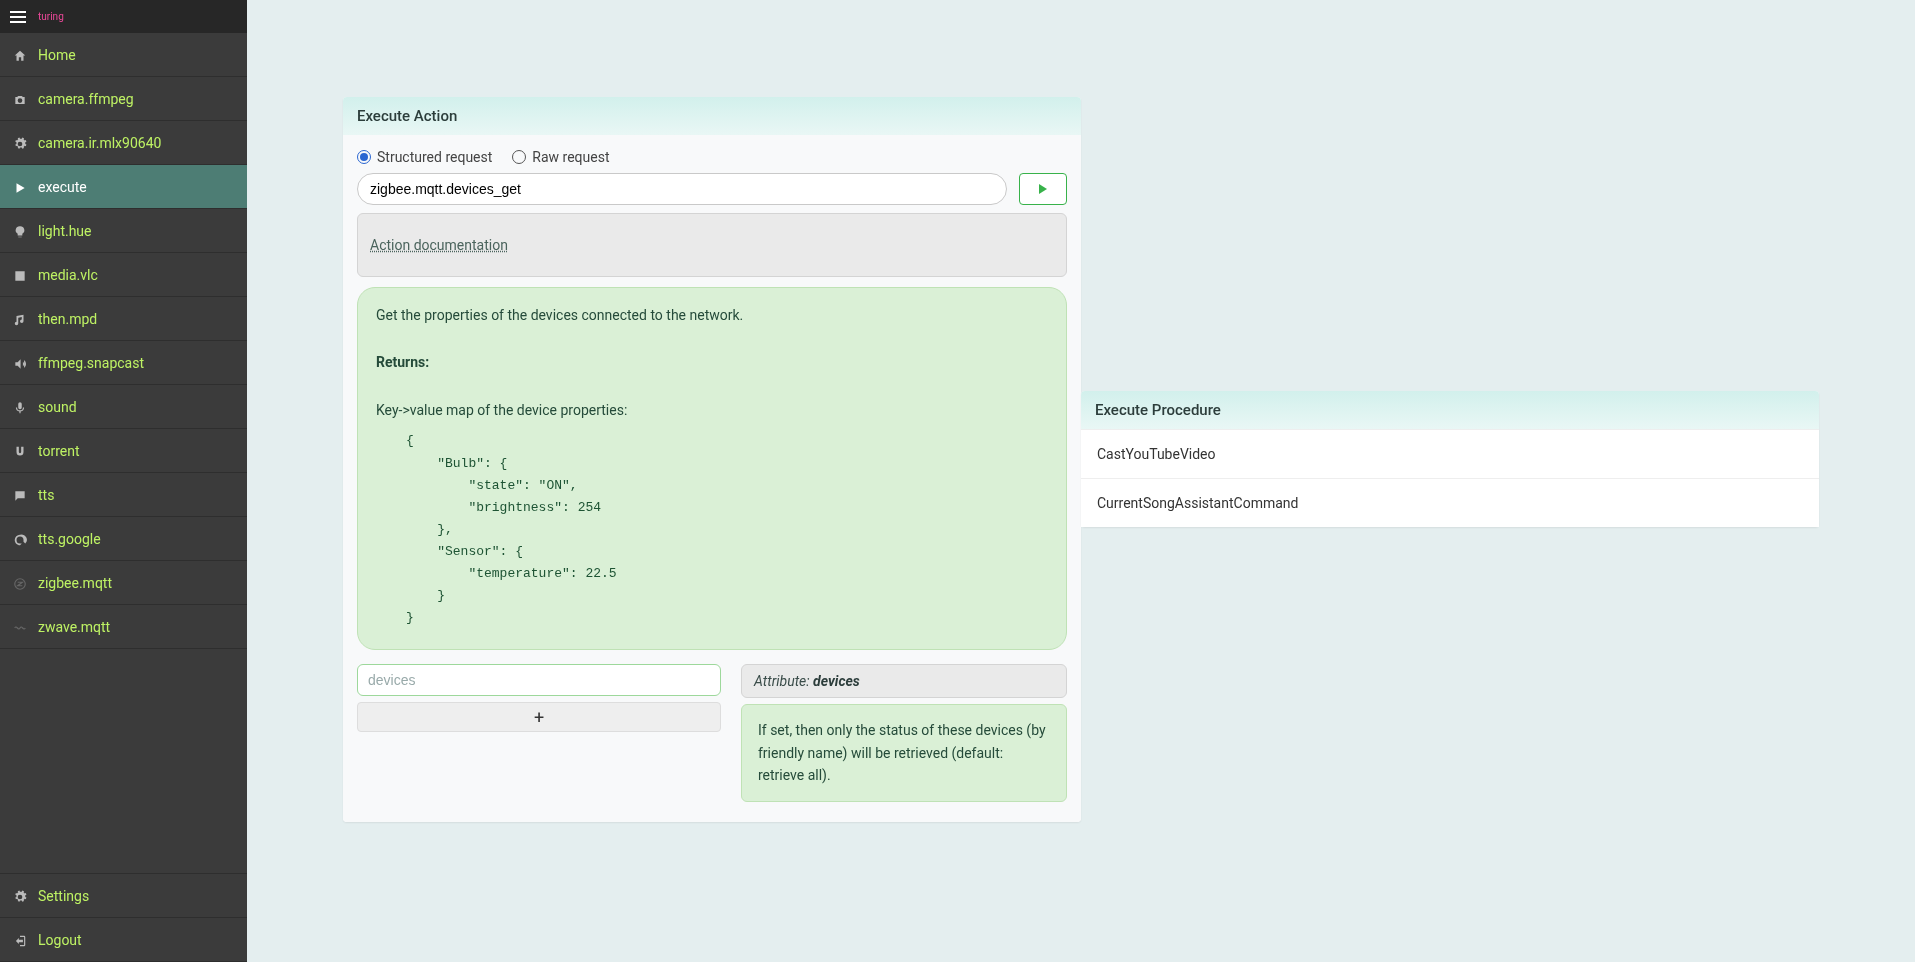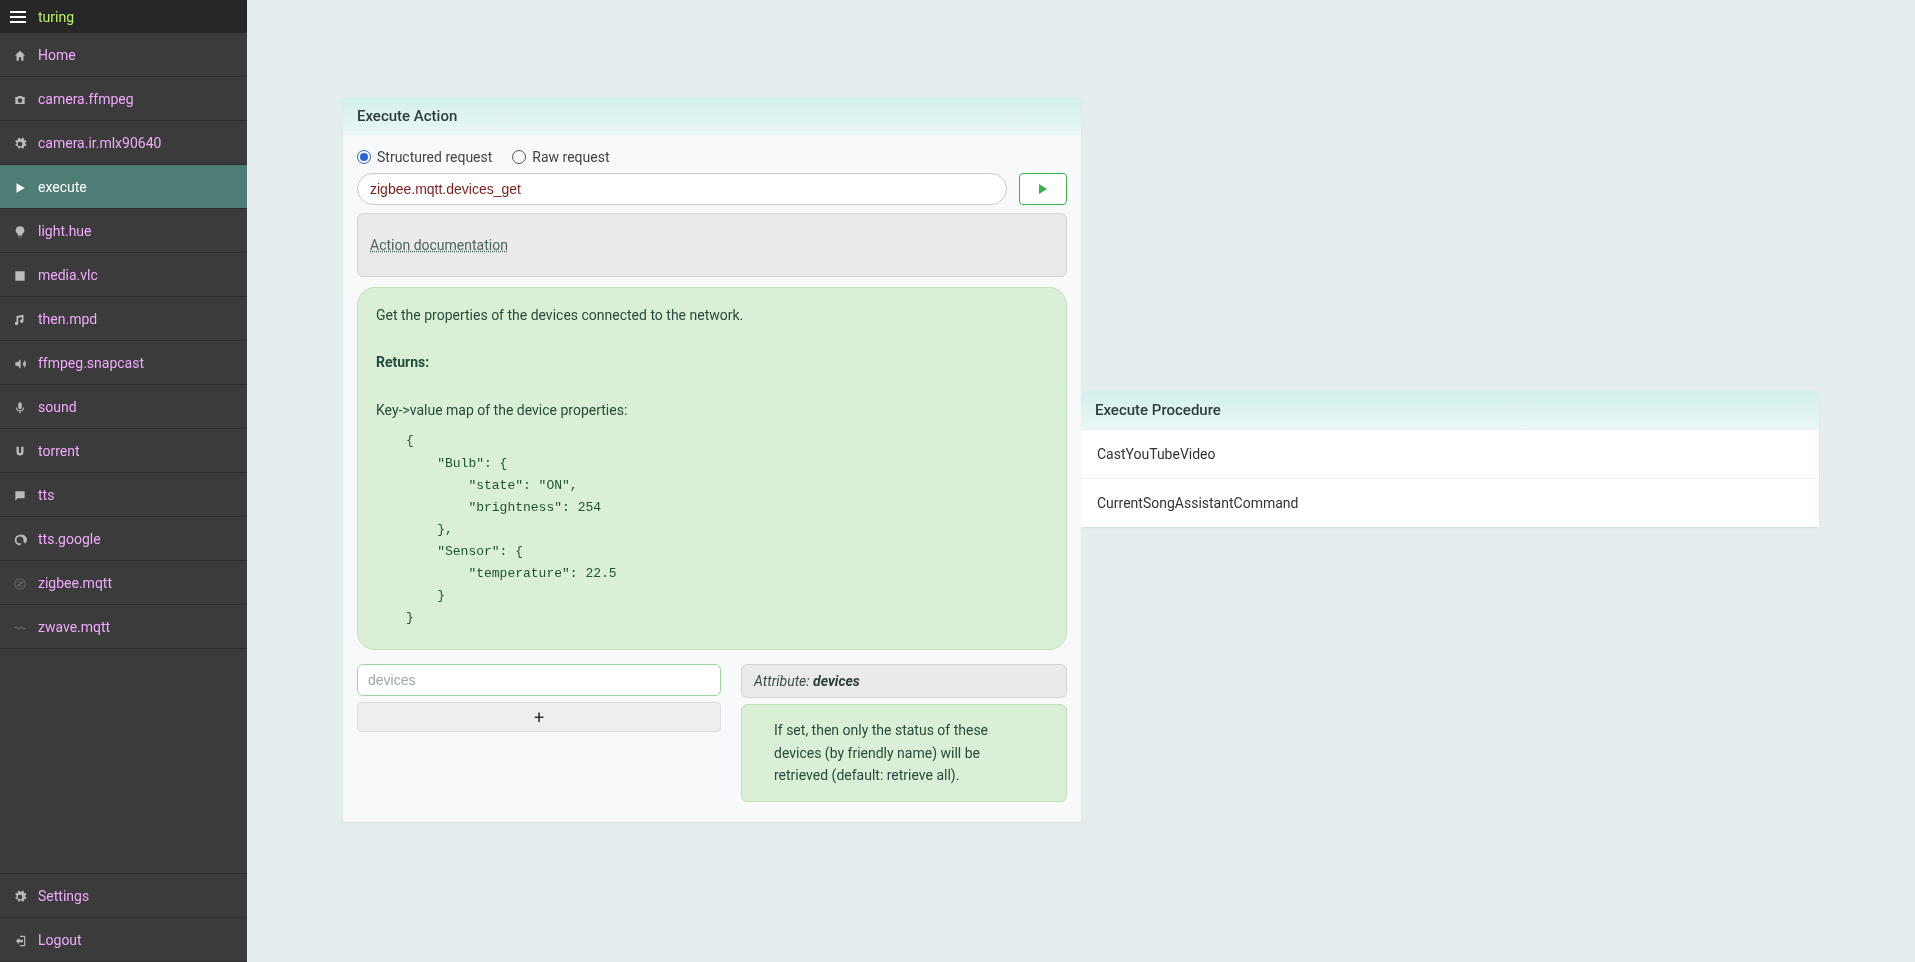--- a/index.html
+++ b/index.html
@@ -24,39 +24,39 @@
     height: 100%;
     overflow-y: auto;
   }
   .sidebar-header {
     background: #272727;
     height: 33px;
     display: flex;
     align-items: center;
     padding: 0 10px;
     gap: 12px;
-    color: #bef264;
-    font-size: 14px;
+    color: #ec4899;
+    font-size: 10px;
   }
   .hamburger {
     display: flex; flex-direction: column; gap: 3px;
     width: 16px;
     cursor: pointer;
   }
   .hamburger span { height: 2px; background: #fff; display:block; }
   .sidebar-items { flex: 1; }
   .sidebar-item {
     display: flex;
     align-items: center;
     gap: 10px;
     padding: 0 12px;
     height: 44px;
     border-bottom: 1px solid #2e2e2e;
     cursor: pointer;
-    color: #f0abfc;
+    color: #bef264;
     font-size: 14px;
   }
   .sidebar-item.active { background: #4d7d74; color: #fff; }
   .sidebar-item .icon { width: 16px; text-align: center; font-size: 14px; color: #bbb;}
   .sidebar-item.active .icon { color: #fff; }
   .sidebar-item.faded .icon { color: #666; }
   .sidebar-footer { border-top: 1px solid #2e2e2e; margin-top: auto; }
 
   
   .main {
@@ -88,21 +88,21 @@
   .radio-opt { display:flex; align-items:center; gap:6px; font-size:14px; color:#444; cursor:pointer;}
   .radio-dot {
     width:14px; height:14px; border:1px solid #555; border-radius:50%;
     display:inline-flex; align-items:center; justify-content:center;
   }
   .radio-dot.selected { border-color:#2a66d1; }
   .radio-dot.selected::after { content:""; width:8px; height:8px; background:#2a66d1; border-radius:50%; }
   .action-row { display:flex; gap:12px; align-items:center; margin-bottom:8px;}
   .action-input {
     flex:1; border:1px solid #c9c9c9; border-radius:16px;
-    padding:7px 12px; font-size:14px; color:#7f1d1d; background:#fff;
+    padding:7px 12px; font-size:14px; color:#000000; background:#fff;
   }
   .run-btn {
     width:48px; height:32px; border:1px solid #38b24a; background:#fff;
     border-radius:4px; display:flex; align-items:center; justify-content:center;
     cursor:pointer; color:#38b24a;
   }
   .doc-summary {
     background:#eaeaea; border:1px solid #d4d4d4; border-radius:6px;
     padding:23px 12px; margin-bottom:10px;
   }
@@ -129,21 +129,21 @@
     cursor:pointer; color:#333; font-size:18px;
   }
   .attr-right { flex:1; }
   .attr-label-box {
     background:#eaeaea; border:1px solid #d4d4d4; border-radius:6px;
     padding:8px 12px; font-size:14px; color:#3b4d4a;font-style:italic;
   }
   .attr-label-box b { color:#2c3d3b; }
   .attr-desc {
     background:#daf0d6; border:1px solid #bfe2b5; border-radius:6px;
-    padding:14px 32px; margin-top:6px; font-size:14px; color:#254b3a; line-height:1.6;
+    padding:14px 16px; margin-top:6px; font-size:14px; color:#254b3a; line-height:1.6;
   }
   .proc-item {
     padding:16px 16px; border-top:1px solid #eee; font-size:14px; color:#333;
     cursor:pointer; background:#fff;
   }
   .proc-body { padding:0; background:#fff;}
 
   
   .tri-play {
     width:0; height:0; border-left:8px solid currentColor;

